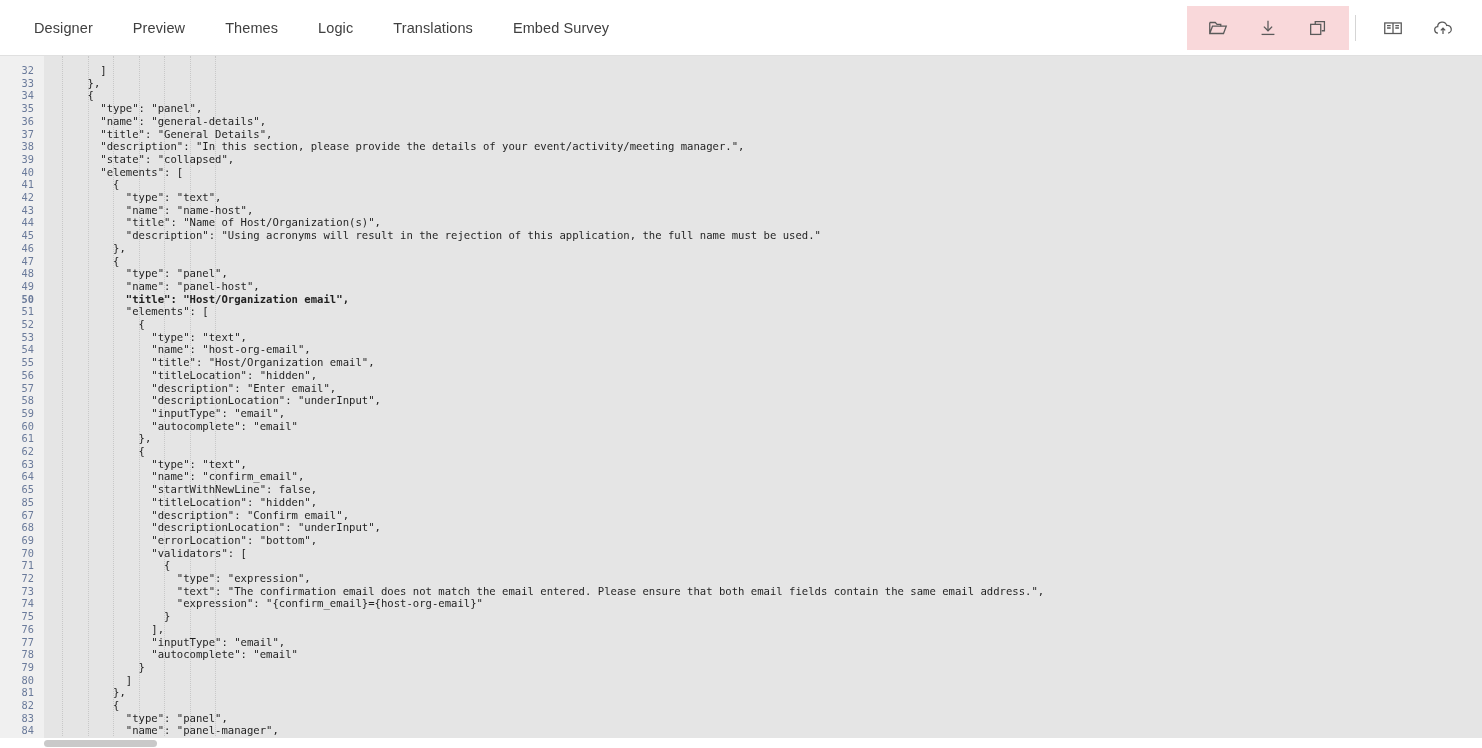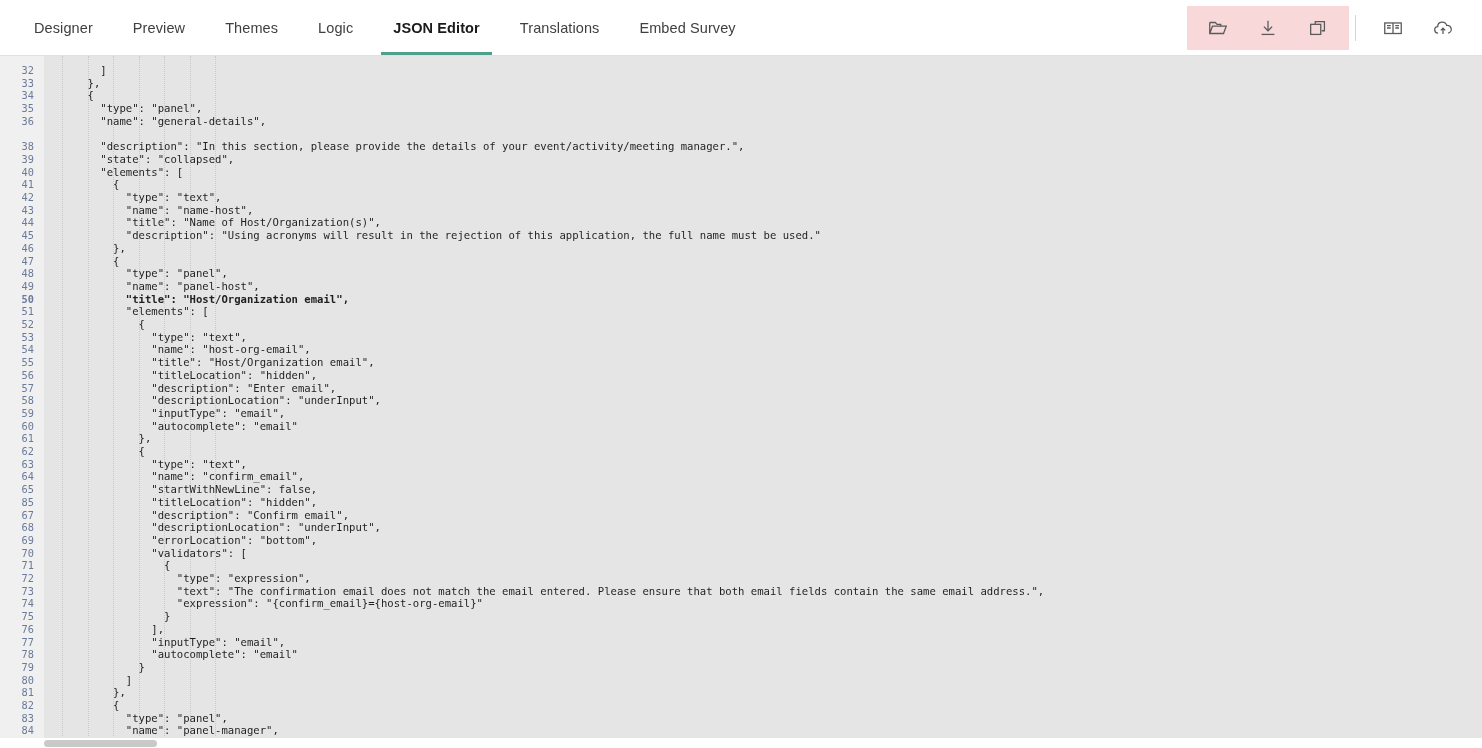--- a/index.html
+++ b/index.html
@@ -160,21 +160,20 @@
 </style>
 </head>
 <body>
 
 <div class="topbar">
   <div class="tabs">
       <div class="tab">Designer</div>
       <div class="tab">Preview</div>
       <div class="tab">Themes</div>
       <div class="tab">Logic</div>
-      <div class="tab active">JSON Editor</div>
       <div class="tab">Translations</div>
       <div class="tab">Embed Survey</div>
     </div>
 
   <div class="toolbar">
     <div class="tool-group highlight">
       <div class="tool-btn">
         <svg width="22" height="22" viewBox="0 0 24 24" fill="none" stroke="currentColor" stroke-width="1.4">
           <path d="M3 6h6l2 2h4v2"></path>
           <path d="M3 6v12h15l3-8H6l-3 8"></path>
@@ -228,20 +227,21 @@
     <div class="guide" style="left:190px"></div>
     <div class="guide" style="left:215px"></div>
   </div>
 
   <div class="code-area">
       <div class="line" style="position: absolute; left: 0px; top: 8px; width: 1482px;"><span class="ln">32</span><span class="code">      ]</span></div>
       <div class="line" style="position: absolute; left: 0px; top: 20.7px; width: 1482px;"><span class="ln">33</span><span class="code">    },</span></div>
       <div class="line" style="position: absolute; left: 0px; top: 33.4px; width: 1482px;"><span class="ln">34</span><span class="code">    {</span></div>
       <div class="line" style="position: absolute; left: 0px; top: 46.1px; width: 1482px;"><span class="ln">35</span><span class="code">      "type": "panel",</span></div>
       <div class="line" style="position: absolute; left: 0px; top: 58.8px; width: 1482px;"><span class="ln">36</span><span class="code">      "name": "general-details",</span></div>
+      <div class="line" style="position: absolute; left: 0px; top: 71.5px; width: 1482px;"><span class="ln">37</span><span class="code">      "title": "General Details",</span></div>
       <div class="line" style="position: absolute; left: 0px; top: 84.2px; width: 1482px;"><span class="ln">38</span><span class="code">      "description": "In this section, please provide the details of your event/activity/meeting manager.",</span></div>
       <div class="line" style="position: absolute; left: 0px; top: 96.9px; width: 1482px;"><span class="ln">39</span><span class="code">      "state": "collapsed",</span></div>
       <div class="line" style="position: absolute; left: 0px; top: 109.6px; width: 1482px;"><span class="ln">40</span><span class="code">      "elements": [</span></div>
       <div class="line" style="position: absolute; left: 0px; top: 122.3px; width: 1482px;"><span class="ln">41</span><span class="code">        {</span></div>
       <div class="line" style="position: absolute; left: 0px; top: 135px; width: 1482px;"><span class="ln">42</span><span class="code">          "type": "text",</span></div>
       <div class="line" style="position: absolute; left: 0px; top: 147.7px; width: 1482px;"><span class="ln">43</span><span class="code">          "name": "name-host",</span></div>
       <div class="line" style="position: absolute; left: 0px; top: 160.4px; width: 1482px;"><span class="ln">44</span><span class="code">          "title": "Name of Host/Organization(s)",</span></div>
       <div class="line" style="position: absolute; left: 0px; top: 173.1px; width: 1482px;"><span class="ln">45</span><span class="code">          "description": "Using acronyms will result in the rejection of this application, the full name must be used."</span></div>
       <div class="line" style="position: absolute; left: 0px; top: 185.8px; width: 1482px;"><span class="ln">46</span><span class="code">        },</span></div>
       <div class="line" style="position: absolute; left: 0px; top: 198.5px; width: 1482px;"><span class="ln">47</span><span class="code">        {</span></div>

